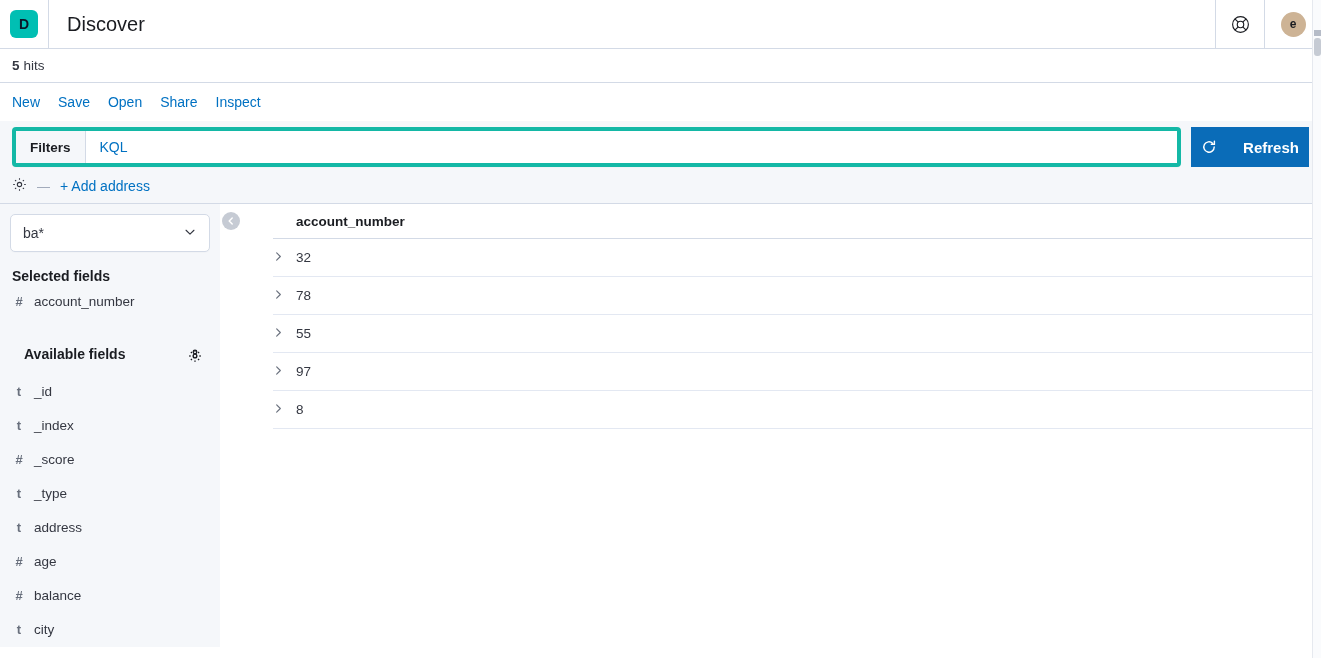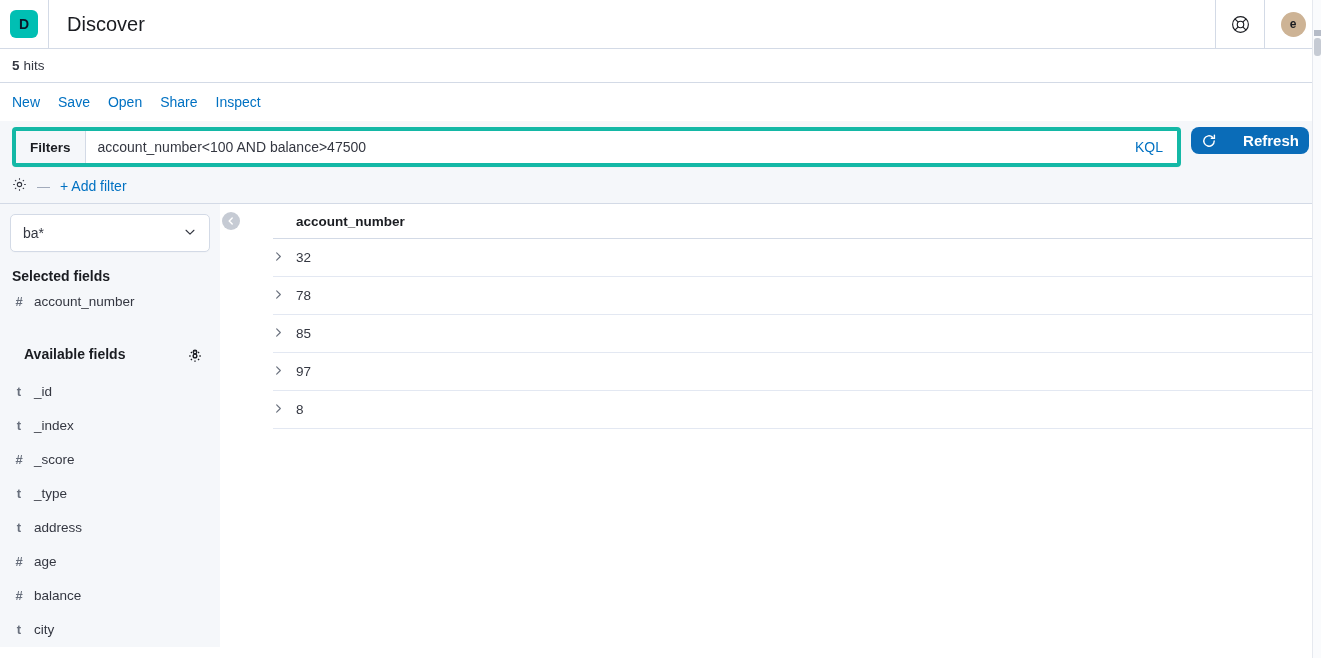--- a/index.html
+++ b/index.html
@@ -84,21 +84,21 @@
   }
   .query-text {
     flex:1;display:flex;align-items:center;padding:0 12px;
     font-size:14px;color:#343741;background:#fff;
   }
   .kql-badge {
     display:flex;align-items:center;padding:0 14px;
     font-size:14px;color:#0071c2;background:#fff;cursor:pointer;
   }
   .refresh-btn {
-    width:118px;height:27px;background:#0a6cb8;border:none;border-radius:8px;
+    width:118px;height:40px;background:#0a6cb8;border:none;border-radius:0;
     color:#fff;font-size:15px;font-weight:600;
     display:flex;align-items:center;justify-content:center;gap:26px;
     cursor:pointer;font-family:"Liberation Sans", sans-serif;
   }
   .refresh-btn svg { display:block; }
 
   
   .filter-bar {
     height:37px; display:flex; align-items:center; gap:10px;
     padding: 2px 12px 0 12px; background:#F5F7FA;
@@ -219,21 +219,20 @@
     <span class="nav-link">Save</span>
     <span class="nav-link">Open</span>
     <span class="nav-link">Share</span>
     <span class="nav-link">Inspect</span>
   </div>
 
   <div class="query-area">
     <div class="query-row">
       <div class="query-input-wrap">
         <div class="filters-prepend">Filters</div>
-        <div class="query-text">account_number&lt;100 AND balance&gt;47500</div>
         <div class="kql-badge">KQL</div>
       </div>
       <button class="refresh-btn">
         <span>
           <svg width="16" height="16" viewBox="0 0 16 16" fill="none" stroke="#ffffff" stroke-width="1.4" stroke-linecap="round">
             <path d="M13.2 8a5.2 5.2 0 1 1-1.6-3.75"></path>
             <path d="M13.4 2.1v3.1h-3.1"></path>
           </svg>
         </span>
         <span>Refresh</span>
@@ -244,21 +243,21 @@
   <div class="filter-bar">
     <span class="gear-btn">
       <span>
         <svg width="15" height="15" viewBox="0 0 16 16" fill="none" stroke="#343741" stroke-width="1.15">
           <circle cx="8" cy="8" r="2.3"></circle>
           <path d="M8 1.3v1.7M8 13v1.7M14.7 8h-1.7M3 8H1.3M12.74 3.26l-1.2 1.2M4.46 11.54l-1.2 1.2M12.74 12.74l-1.2-1.2M4.46 4.46l-1.2-1.2"></path>
         </svg>
       </span>
     </span>
     <span class="dash">—</span>
-    <span class="add-filter">+ Add filter</span>
+    <span class="add-filter">+ Add address</span>
   </div>
 
   <div class="body-area">
 
     <div class="sidebar">
       <div class="index-select">
         <span>ba*</span>
         <span>
           <svg width="14" height="14" viewBox="0 0 16 16" fill="none" stroke="#343741" stroke-width="1.3" stroke-linecap="round" stroke-linejoin="round">
             <polyline points="3.5,6 8,10.5 12.5,6"></polyline>
@@ -367,21 +366,21 @@
         </div>
 
         <div class="doc-row">
           <div class="row-toggle">
             <span>
               <svg width="11" height="11" viewBox="0 0 12 12" fill="none" stroke="#69707D" stroke-width="1.25" stroke-linecap="round" stroke-linejoin="round">
                 <polyline points="4,2 8,6 4,10"></polyline>
               </svg>
             </span>
           </div>
-          <div class="cell-value">85</div>
+          <div class="cell-value">55</div>
         </div>
 
         <div class="doc-row">
           <div class="row-toggle">
             <span>
               <svg width="11" height="11" viewBox="0 0 12 12" fill="none" stroke="#69707D" stroke-width="1.25" stroke-linecap="round" stroke-linejoin="round">
                 <polyline points="4,2 8,6 4,10"></polyline>
               </svg>
             </span>
           </div>

